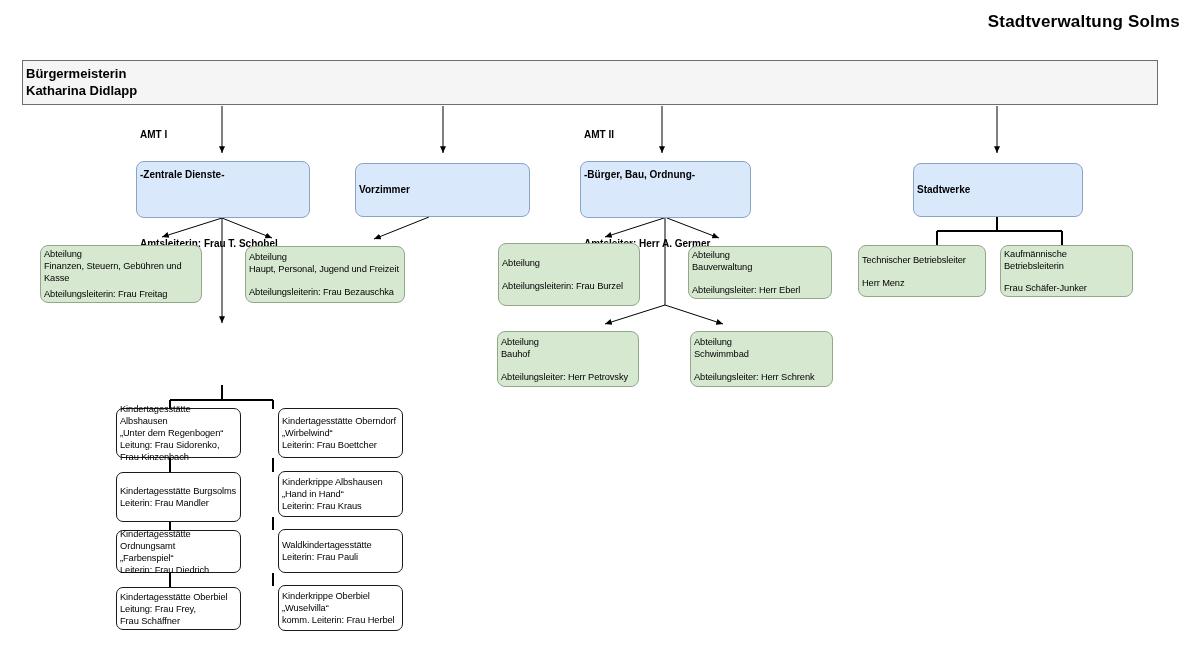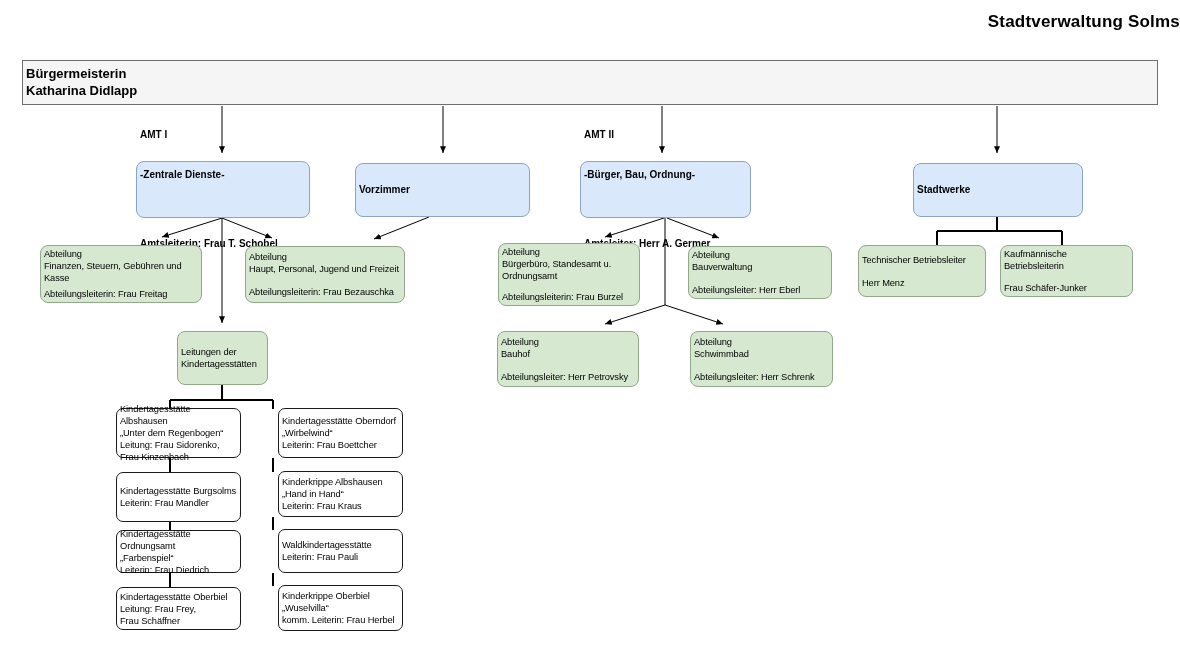--- a/index.html
+++ b/index.html
@@ -101,27 +101,22 @@
       <div class="ln">Finanzen, Steuern, Gebühren und Kasse</div>
       <div class="ln"></div>
       <div class="ln">Abteilungsleiterin: Frau Freitag</div>
     </div>
   <div class="node green" style="left:245px;top:246px;width:160px;height:57px">
       <div class="ln">Abteilung</div>
       <div class="ln">Haupt, Personal, Jugend und Freizeit</div>
       <div class="ln"></div>
       <div class="ln">Abteilungsleiterin: Frau Bezauschka</div>
     </div>
-  <div class="node green" style="left:177px;top:331px;width:91px;height:54px">
-      <div class="ln">Leitungen der</div>
-      <div class="ln">Kindertagesstätten</div>
-    </div>
   <div class="node green" style="left:498px;top:243px;width:142px;height:63px">
       <div class="ln">Abteilung</div>
-      <div class="ln">Bürgerbüro, Standesamt u. Ordnungsamt</div>
       <div class="ln"></div>
       <div class="ln">Abteilungsleiterin: Frau Burzel</div>
     </div>
   <div class="node green" style="left:688px;top:246px;width:144px;height:53px">
       <div class="ln">Abteilung</div>
       <div class="ln">Bauverwaltung</div>
       <div class="ln"></div>
       <div class="ln">Abteilungsleiter: Herr Eberl</div>
     </div>
   <div class="node green" style="left:497px;top:331px;width:142px;height:56px">

